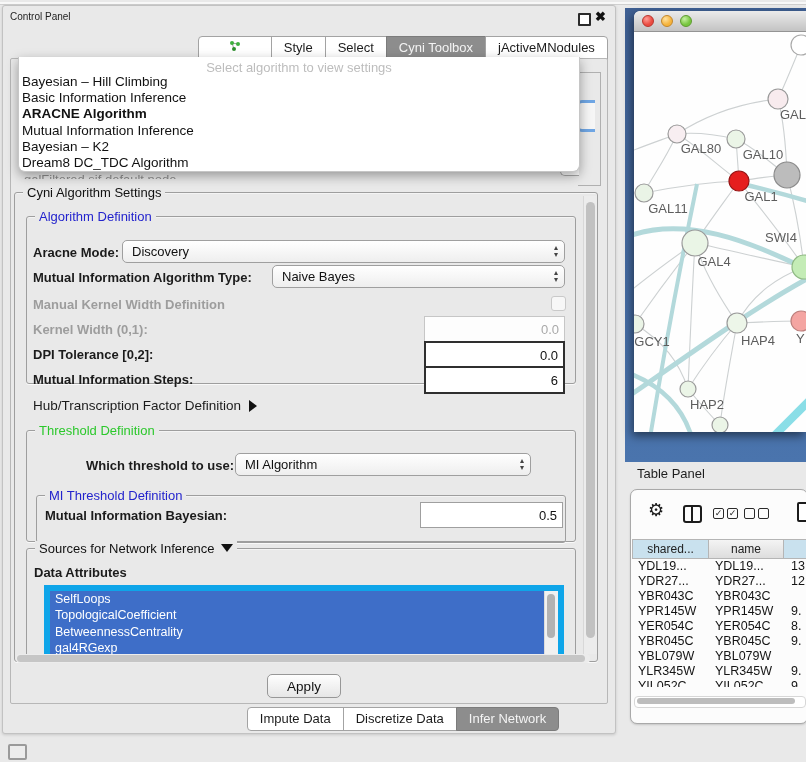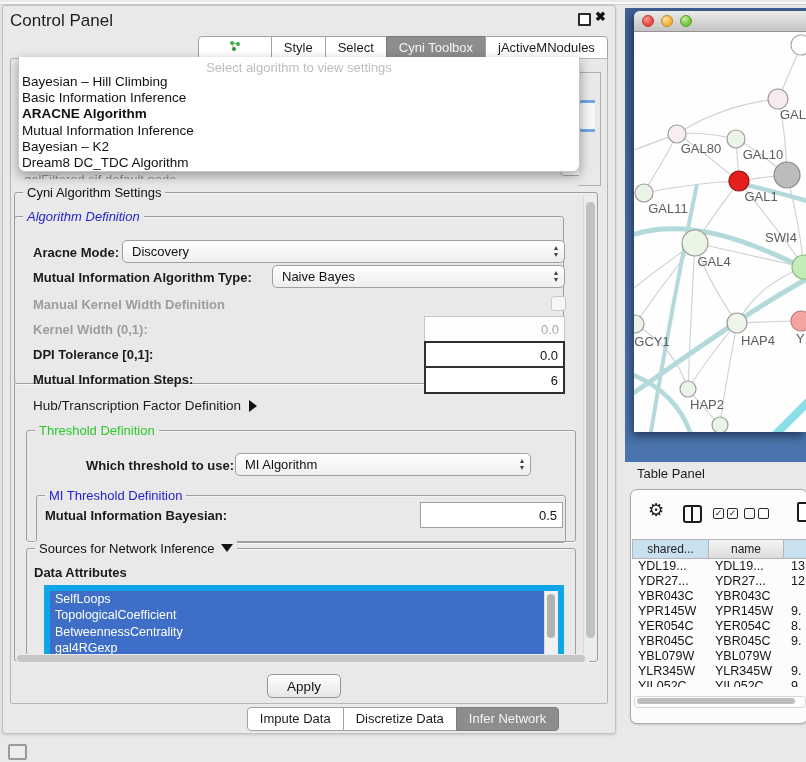--- a/index.html
+++ b/index.html
@@ -7,21 +7,21 @@
        -webkit-font-smoothing:antialiased;overflow:hidden;}
   #root{position:relative;width:806px;height:762px;}
   .abs{position:absolute;}
 
   
   .top-line{left:0;top:2px;width:100%;height:2px;background:#f8f8f8;border-bottom:1px solid #cfcfcf;}
 
   
   .cpanel{left:2px;top:5px;width:612px;height:727px;background:#e9e9e9;border:1px solid #c2c2c2;
           border-radius:3px;box-shadow:0 1px 3px rgba(0,0,0,.15);}
-  .cp-title{left:10px;top:11px;font-size:17px;color:#1e1e1e;}
+  .cp-title{left:10px;top:11px;font-size:10px;color:#1e1e1e;}
   .cp-float{left:578px;top:13px;width:9px;height:9px;border:2px solid #2b2b2b;background:#fff;border-radius:1px;}
   .cp-close{left:595px;top:9px;font-size:13px;font-weight:bold;color:#111;}
 
   
   .segbar{display:flex;justify-content:center;width:100%;}
   .seg{background:#ffffff;border:1px solid #a3a3a3;margin-left:-1px;padding:3px 12px 4px 12px;
        font-size:13px;color:#1c1c1c;white-space:nowrap;display:flex;align-items:center;gap:4px;flex-direction:column;}
   .seg:first-child{border-radius:4px 0 0 4px;margin-left:0;}
   .seg:last-child{border-radius:0 4px 4px 0;}
   .seg.sel{background:#8d8d8d;border-color:#7c7c7c;color:#f4f4f4;}
@@ -162,21 +162,21 @@
 
   <div class="abs frag-group"></div>
   <div class="abs frag-blue"></div>
   <div class="abs frag-field"></div>
   <div class="abs frag-text">galFiltered.sif default node</div>
 
   <div class="abs group" style="left:14px;top:192px;width:582px;height:468px;">
     <span class="legend">Cyni Algorithm Settings</span>
   </div>
 
-  <div class="abs group" style="left:14px;top:216px;width:548px;height:166px;font-style:italic;">
+  <div class="abs group" style="left:26px;top:216px;width:548px;height:166px;">
     <span class="legend blue">Algorithm Definition</span>
   </div>
   <div class="abs lbl" style="left:33px;top:245px;">Aracne Mode:</div>
   <div class="abs combo" style="left:122px;top:240px;width:443px;">
     <span>Discovery</span>
     <span class="spin">
         <span>▴</span>
         <span>▾</span>
       </span>
   </div>
@@ -185,21 +185,21 @@
     <span>Naive Bayes</span>
     <span class="spin">
         <span>▴</span>
         <span>▾</span>
       </span>
   </div>
   <div class="abs lbl dis" style="left:33px;top:297px;">Manual Kernel Width Definition</div>
   <div class="abs chk" style="left:551px;top:296px;"></div>
   <div class="abs lbl dis" style="left:33px;top:322px;">Kernel Width (0,1):</div>
   <input class="abs tfield dis" style="left: 424px; top: 316px; width: 141px; height: 21px;" readonly="" value="0.0">
-  <div class="abs lbl" style="left:33px;top:347px;">DPI Tolerance [0,1]:</div>
+  <div class="abs lbl" style="left:33px;top:347px;">DPI Tolerance [0,2]:</div>
   <input class="abs tfield strong" style="left: 424px; top: 341px; width: 141px; height: 22px;" readonly="" value="0.0">
   <div class="abs lbl" style="left:33px;top:372px;">Mutual Information Steps:</div>
   <input class="abs tfield strong" style="left: 424px; top: 366px; width: 141px; height: 22px;" readonly="" value="6">
 
   <div class="abs expander" style="left:33px;top:398px;">
     <span>Hub/Transcription Factor Definition</span><span class="tri-right"></span>
   </div>
 
   <div class="abs group" style="left:26px;top:430px;width:548px;height:110px;">
     <span class="legend green">Threshold Definition</span>

